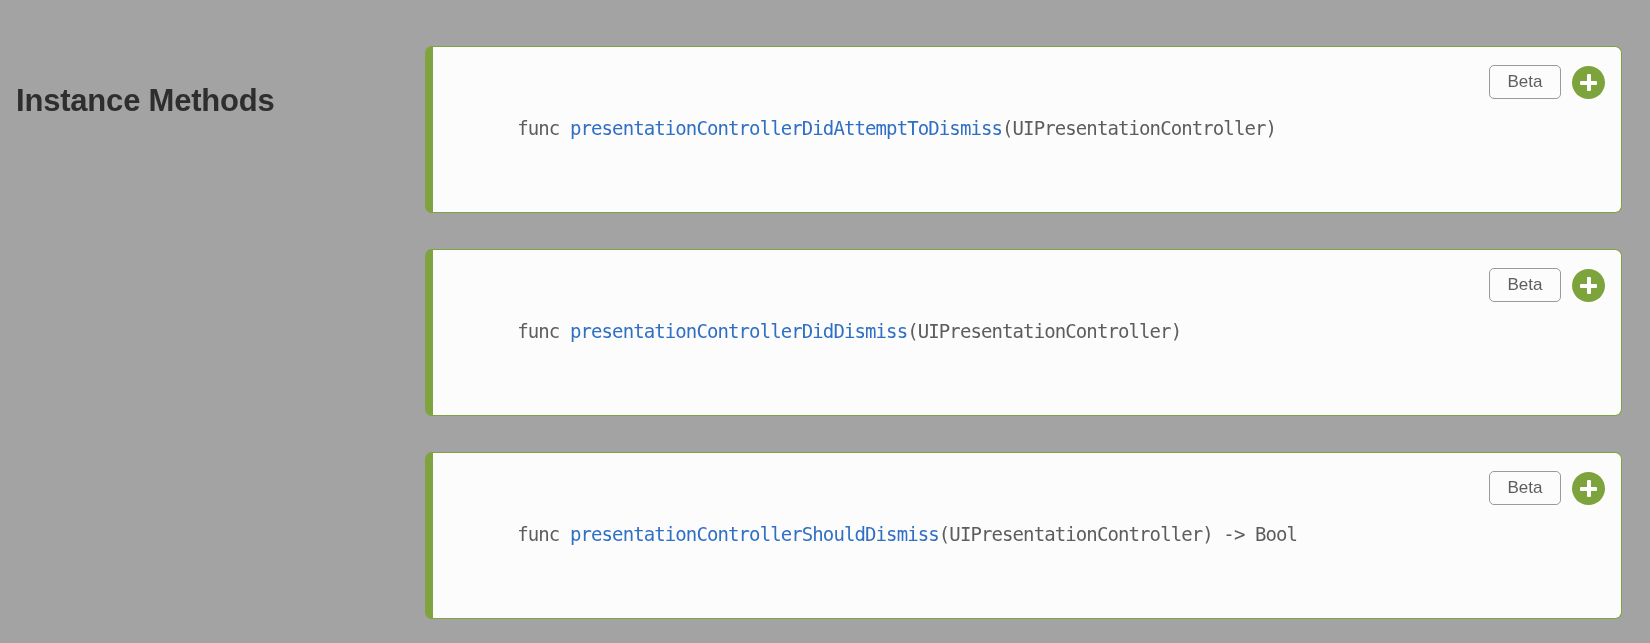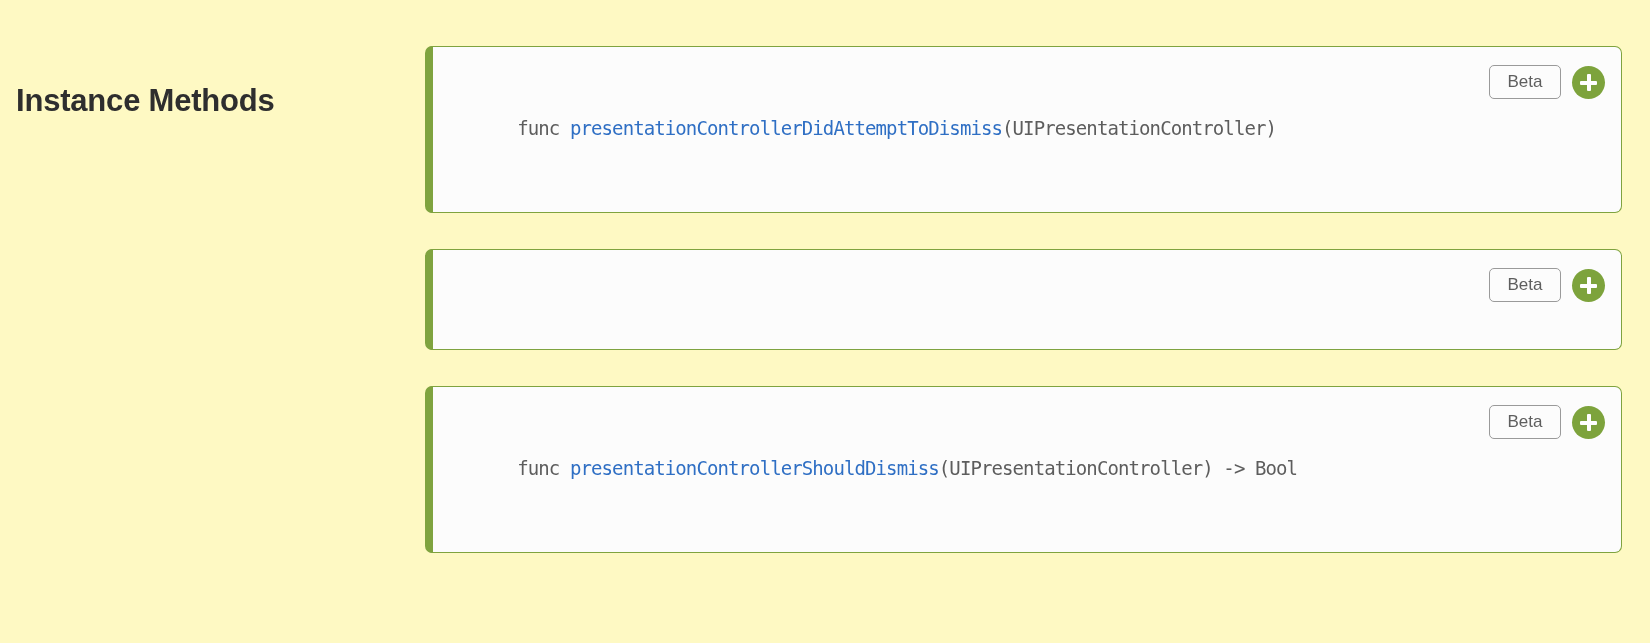--- a/index.html
+++ b/index.html
@@ -12,21 +12,21 @@
     background: #fbfbfb;
     font-family: "Liberation Sans", sans-serif;
     -webkit-font-smoothing: antialiased;
     overflow: hidden;
   }
 
   .page {
     position: relative;
     width: 1650px;
     height: 643px;
-    background: #fef9c3;
+    background: #a3a3a3;
   }
 
   
   .section-title {
     position: absolute;
     left: 16px;
     top: 56px;
     width: 370px;
     font-size: 31px;
     font-weight: 600;
@@ -159,20 +159,23 @@
       <span class="beta-badge">Beta</span>
       <button class="plus-button" aria-label="add">
         <span class="bar-h"></span>
         <span class="bar-v"></span>
       </button>
     </div>
   </div>
 
   <div class="method-card">
     <span class="accent-bar"></span>
+    <div class="signature">
+      <span class="kw">func </span><span class="fname">presentationControllerDidDismiss</span><span class="plain">(UIPresentationController)</span><span class="plain"></span>
+    </div>
     <div class="card-controls">
       <span class="beta-badge">Beta</span>
       <button class="plus-button" aria-label="add">
         <span class="bar-h"></span>
         <span class="bar-v"></span>
       </button>
     </div>
   </div>
 
   <div class="method-card">

